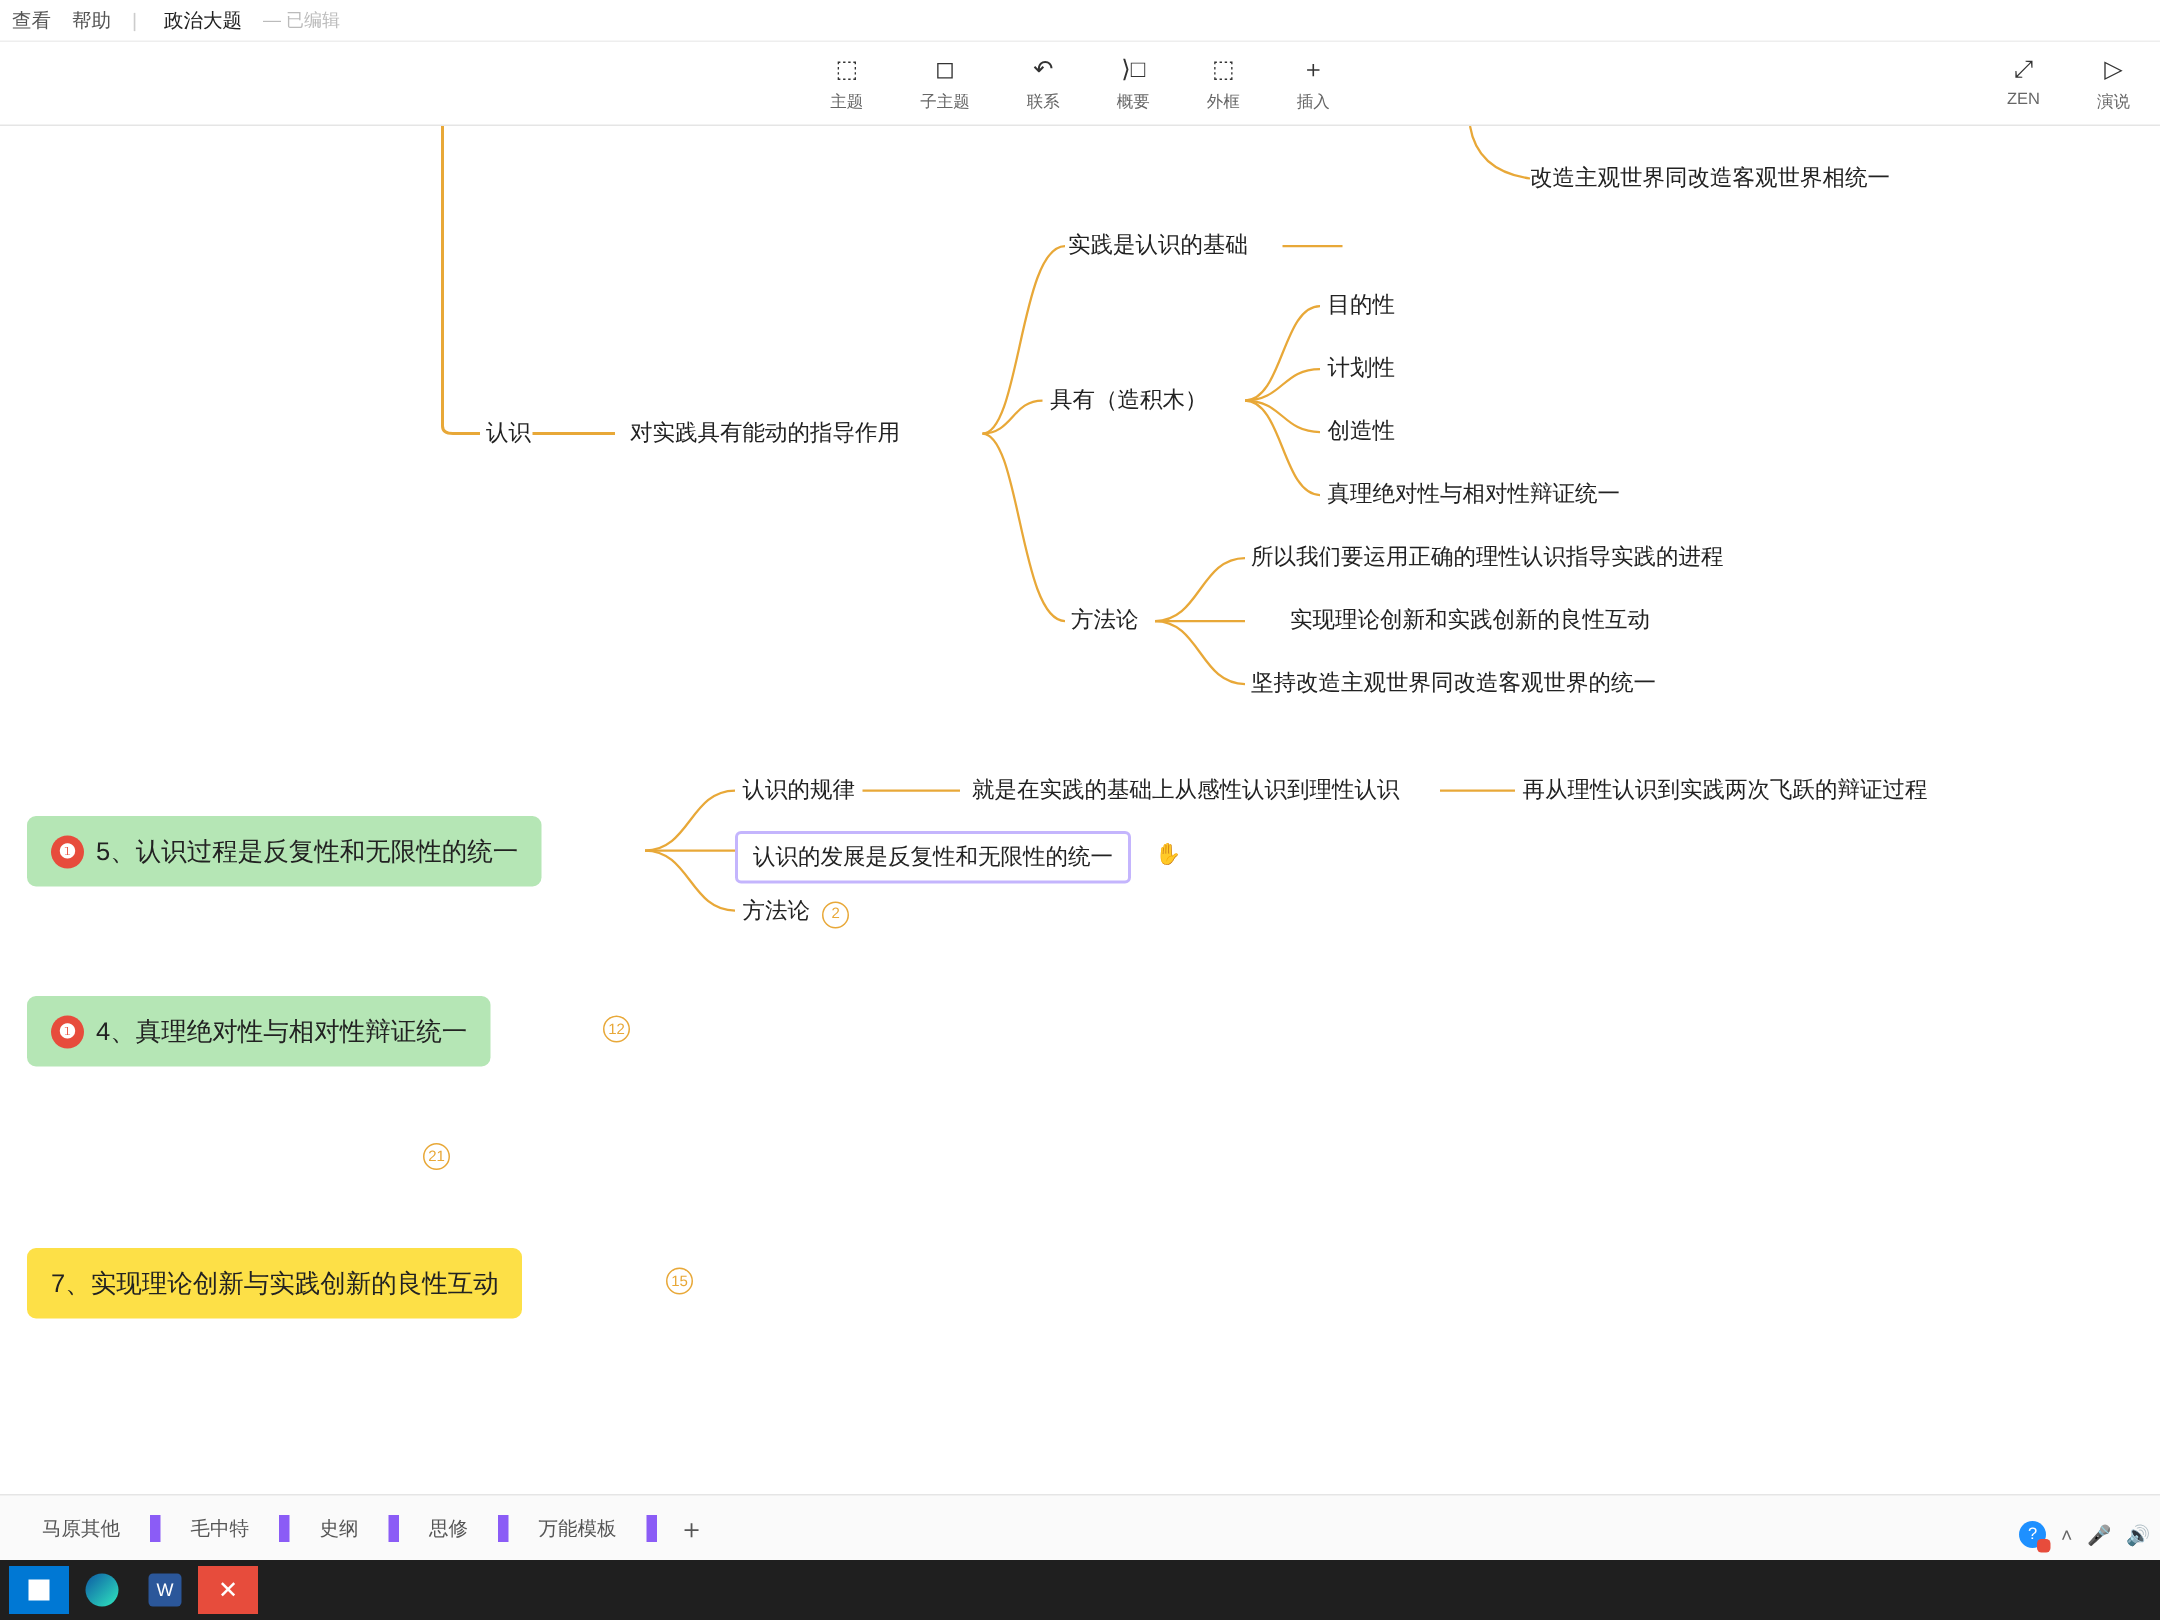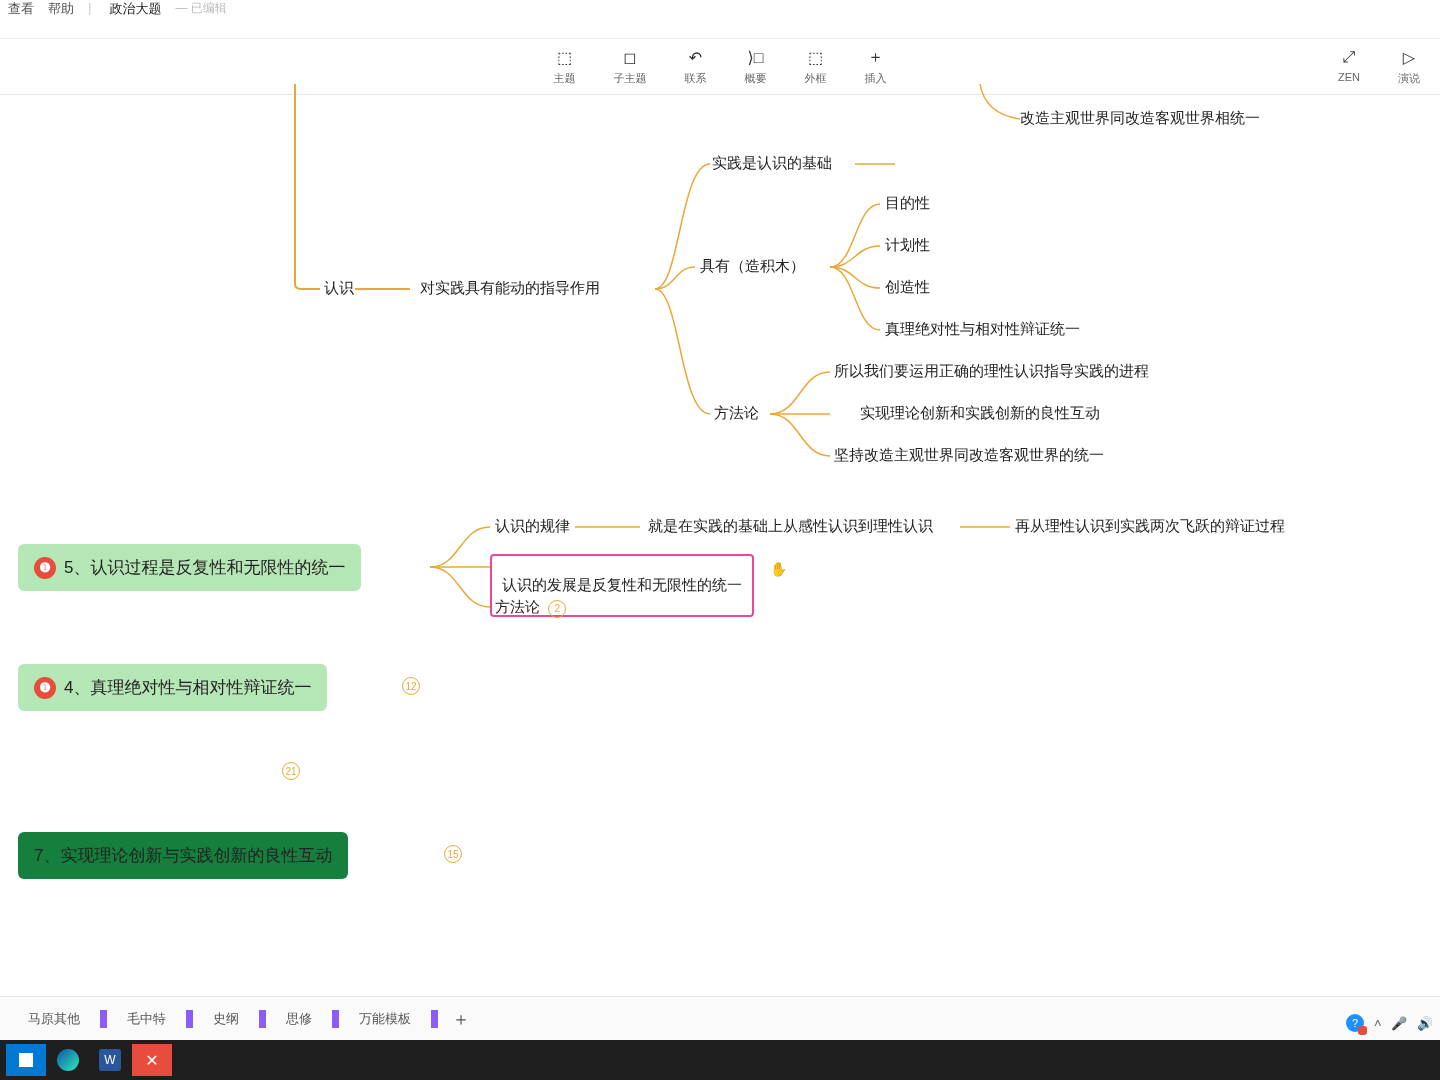--- a/index.html
+++ b/index.html
@@ -1,32 +1,32 @@
 <!DOCTYPE html>
 <html><head>
 <meta charset="utf-8">
 <style>
 *{margin:0;padding:0;box-sizing:border-box;font-family:"Microsoft YaHei","PingFang SC",sans-serif}
 body{width:1440px;height:1080px;background:#fff;overflow:hidden;position:relative}
-.header{height:39px;display:flex;align-items:flex-start;padding:0 8px;font-size:13px;color:#555;border-bottom:1px solid #eee}
+.header{height:28px;display:flex;align-items:center;padding:0 8px;font-size:13px;color:#555;border-bottom:1px solid #eee}
 .header span{margin-right:14px;cursor:default}
 .header .title{color:#222;font-weight:500}
 .header .edited{color:#bbb;font-size:12px}
 .toolbar{height:56px;border-bottom:1px solid #e5e5e5;display:flex;align-items:center;padding:0 16px;position:relative}
 .toolbar-center{position:absolute;left:50%;transform:translateX(-50%);display:flex;gap:38px}
 .toolbar-right{position:absolute;right:20px;display:flex;gap:38px}
 .tbtn{display:flex;flex-direction:column;align-items:center;gap:4px;cursor:pointer;color:#444}
 .tbtn .ico{width:20px;height:20px;display:flex;align-items:center;justify-content:center;font-size:16px;color:#333}
 .tbtn .lbl{font-size:11px;color:#666}
 .canvas{position:absolute;top:84px;left:0;right:0;bottom:44px;overflow:hidden}
 .node{position:absolute;font-size:15px;color:#222;white-space:nowrap}
 .main-node{background:#b5e6b5;border-radius:6px;padding:12px 16px;display:flex;align-items:center;gap:8px;font-size:17px}
-.main-node.red{background:#15803d}
+.main-node.red{background:#fde047}
 .badge{width:22px;height:22px;border-radius:50%;background:#e74c3c;color:#fff;display:inline-flex;align-items:center;justify-content:center;font-size:13px;font-weight:bold}
-.selected{border:2px solid #ec4899;border-radius:4px;padding:20px 10px}
+.selected{border:2px solid #c4b5fd;border-radius:4px;padding:6px 10px}
 .count-badge{display:inline-flex;width:18px;height:18px;border:1px solid #e8a838;border-radius:50%;color:#e8a838;font-size:10px;align-items:center;justify-content:center;margin-left:4px}
 svg.lines{position:absolute;top:0;left:0;width:100%;height:100%;pointer-events:none}
 .bottom-tabs{position:absolute;bottom:0;left:0;right:0;height:44px;border-top:1px solid #e5e5e5;display:flex;align-items:center;padding:0 8px;font-size:13px;color:#555;background:#fafafa}
 .bottom-tabs span{padding:0 20px;border-right:7px solid #8b5cf6;cursor:pointer}
 .bottom-tabs .add{border:none;font-size:18px;padding:0 14px}
 .cursor-ptr{position:absolute;font-size:14px;pointer-events:none}
 .tray{position:absolute;right:6px;bottom:48px;display:flex;gap:10px;align-items:center;color:#666;font-size:13px}
 .tray .q{width:18px;height:18px;border-radius:50%;background:#1e90ff;color:#fff;display:flex;align-items:center;justify-content:center;font-size:11px;position:relative}
 .tray .q::after{content:"";position:absolute;right:-3px;bottom:-3px;width:9px;height:9px;background:#e74c3c;border-radius:3px}
 </style>

